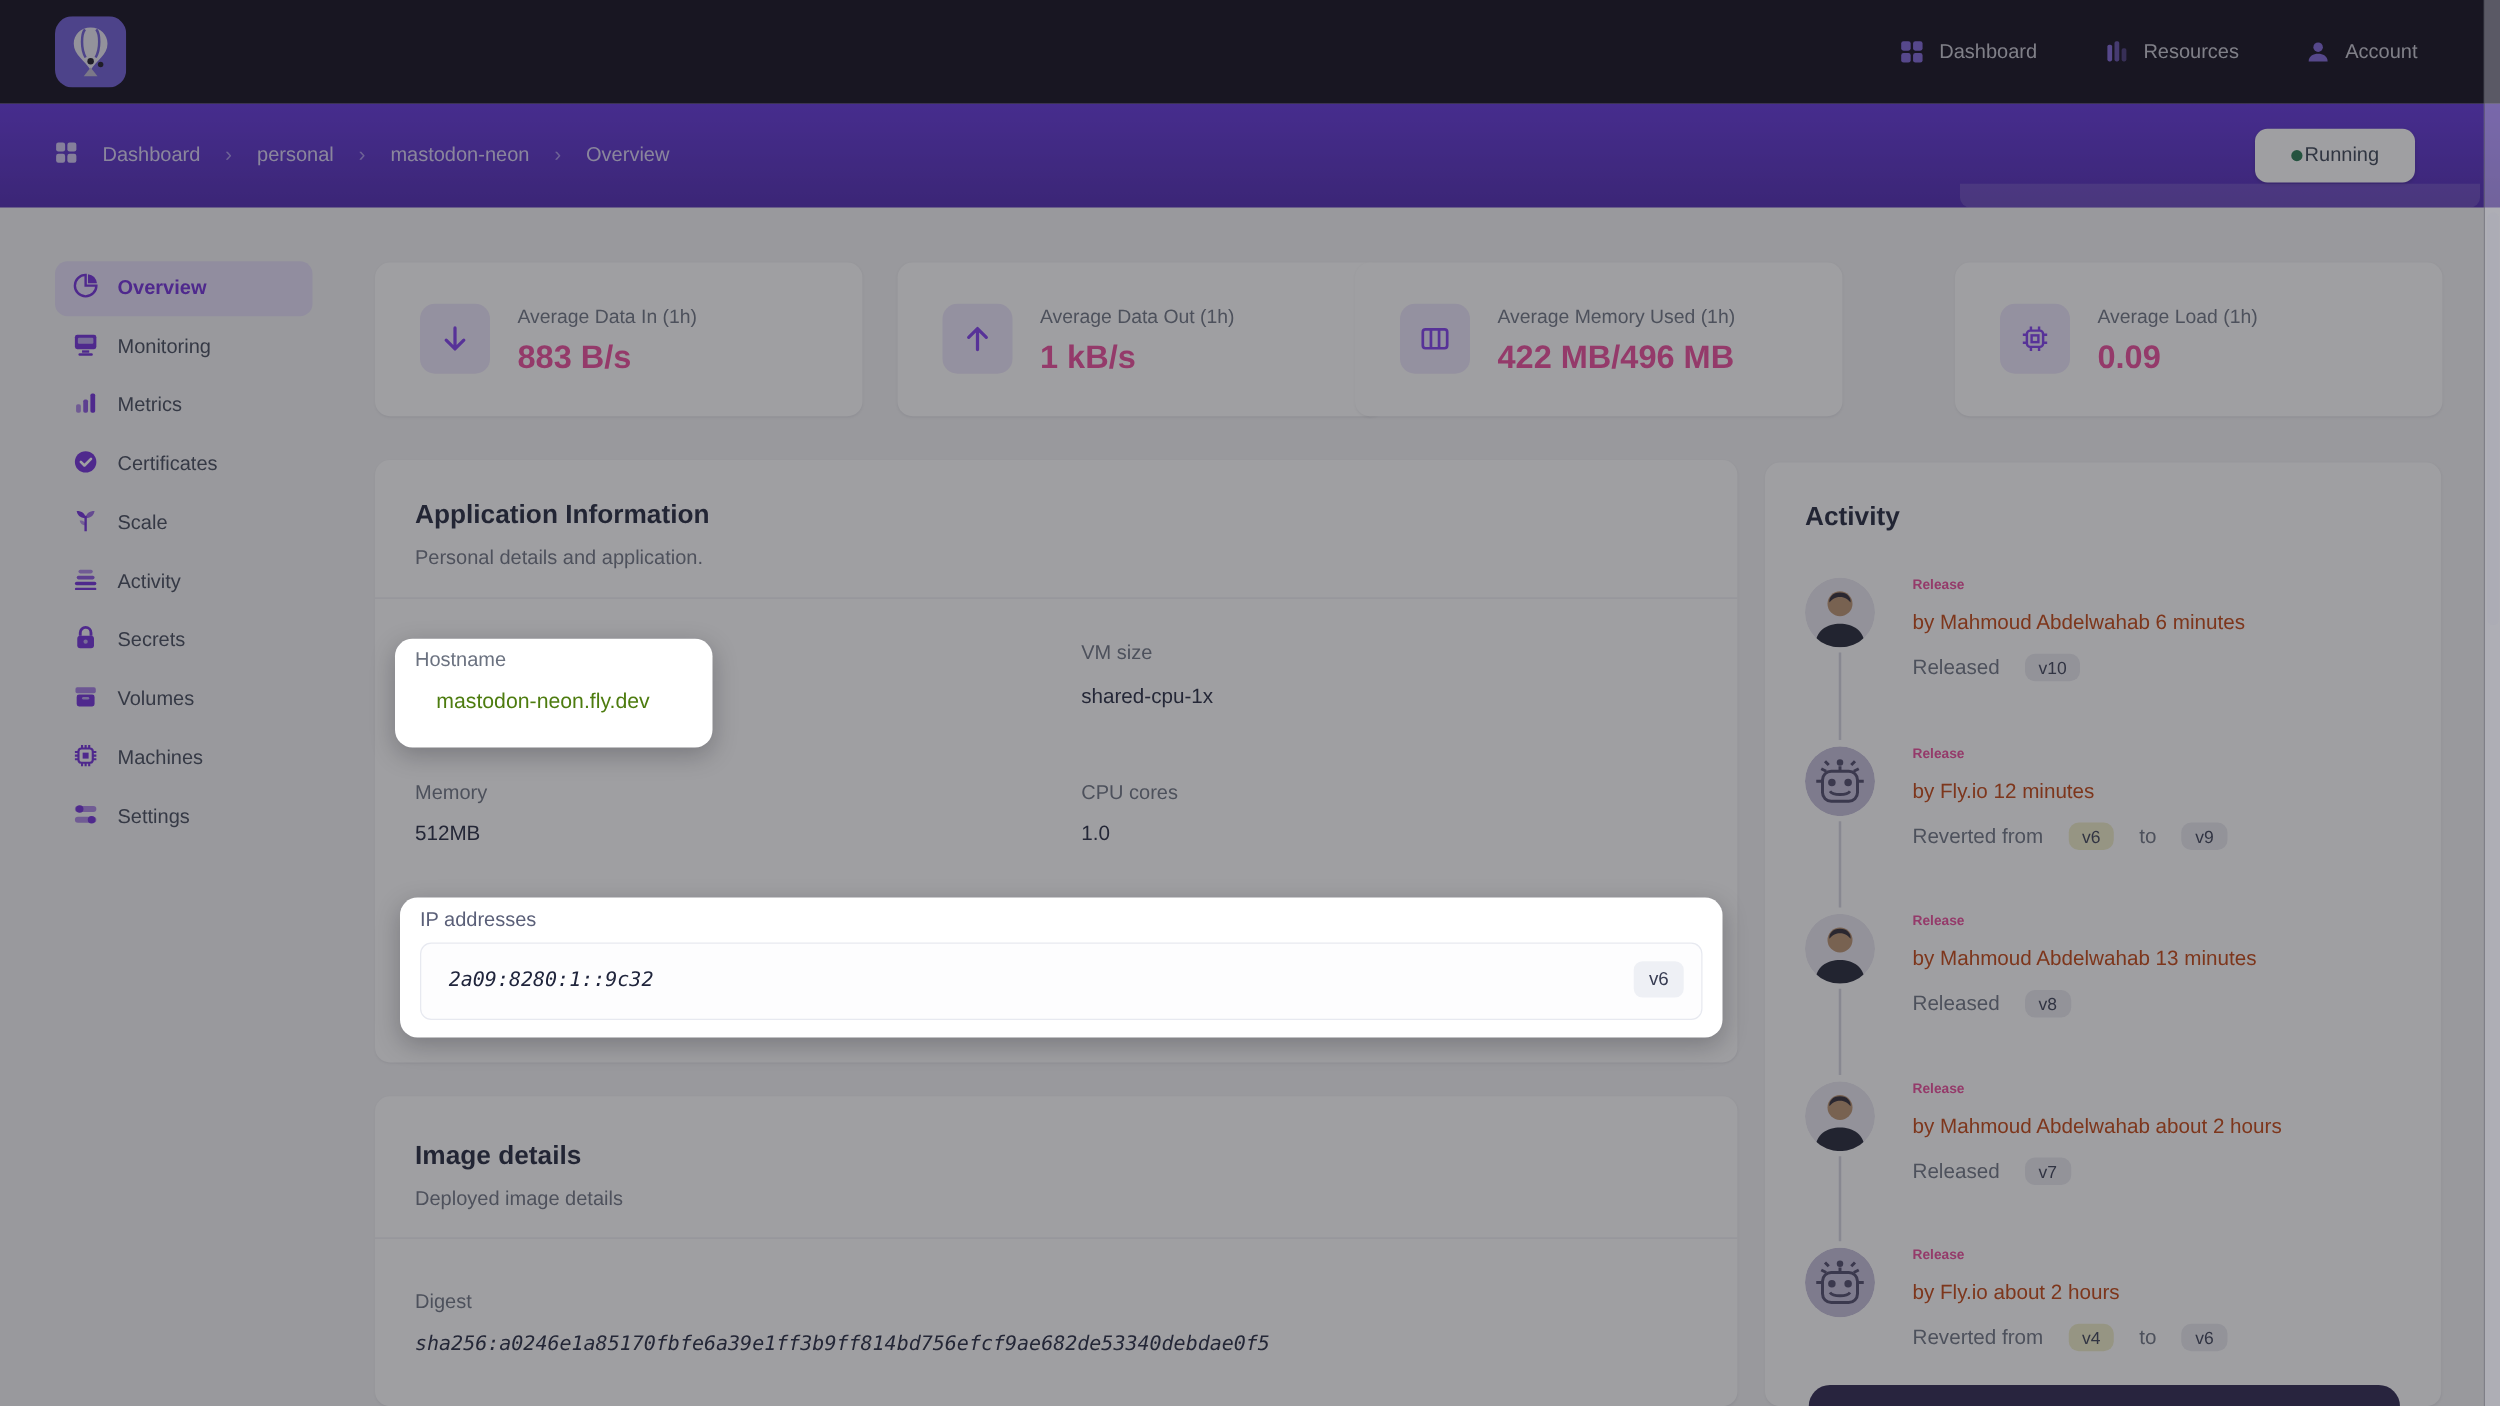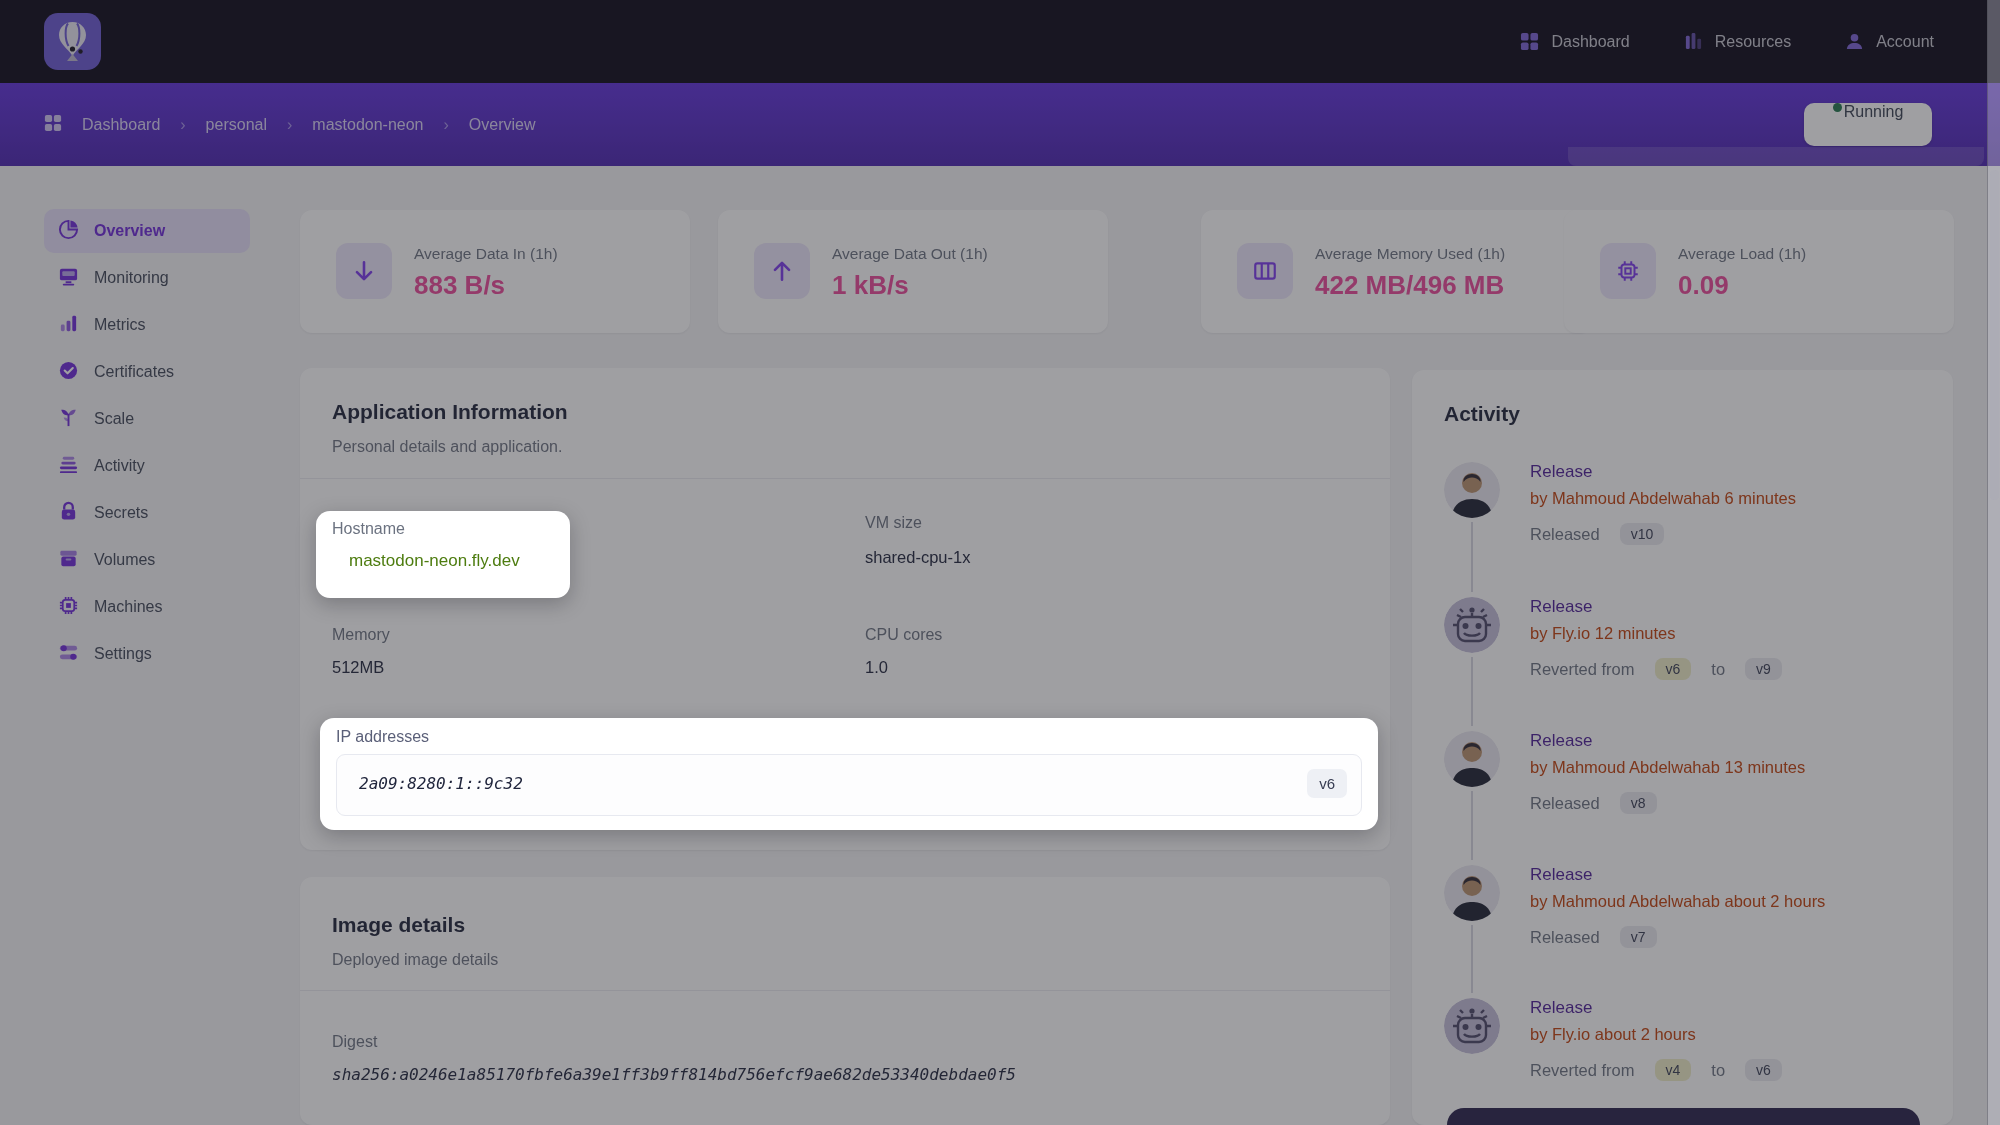--- a/index.html
+++ b/index.html
@@ -15,21 +15,21 @@
 
   
   .crumbbar { position:absolute; left:0; top:83px; width:2000px; height:83px;
               background:linear-gradient(180deg,#5e30da,#4a23b0); z-index:10; }
   .crumb-peek { position:absolute; left:1568px; top:64px; width:416px; height:19px;
                 background:rgba(255,255,255,0.14); border-radius:0 0 8px 8px; }
   .crumbs { position:absolute; left:44px; top:0; height:83px; display:flex; align-items:center; gap:20px; }
   .crumb { color:#d9d2f4; font-size:16px; }
   .crumb-sep { color:#a692e8; font-size:16px; }
   .running-pill { position:absolute; right:68px; top:20px; height:43px; min-width:128px;
-                  background:#ffffff; border-radius:10px; display:flex; align-items:flex-start; justify-content:center;
+                  background:#ffffff; border-radius:10px; display:flex; align-items:center; justify-content:center;
                   gap:2px; font-size:16px; color:#374151; box-shadow:0 1px 3px rgba(0,0,0,.2); }
   .running-dot { width:9px; height:9px; border-radius:50%; background:#20754b; }
 
   
   .sidebar { position:absolute; left:44px; top:209px; width:206px; }
   .side-item { height:44px; margin-bottom:3px; display:flex; align-items:center; gap:15px;
                padding-left:14px; border-radius:10px; font-size:16px; color:#3f4657; cursor:pointer; }
   .side-item.active { background:#e5def9; color:#6d28d9; font-weight:bold; }
   .side-item svg { flex:0 0 auto; }
 
@@ -61,21 +61,21 @@
               border:1.5px solid #e7e9f0; border-radius:9px; background:#fdfdfe; }
   .ip-addr { position:absolute; left:22px; top:19px; font-size:16px; color:#20253c; }
   .ip-badge { position:absolute; right:14px; top:14px; background:#eef0f5; border-radius:7px;
               padding:6px 12px; font-size:15px; color:#373c52; }
   .host-link { position:absolute; left:16px; top:40px; font-size:17px; color:#4d7c0f; cursor:pointer;margin-left:17px; }
 
   
   .activity-card { left:1412px; top:370px; width:541px; height:755px; }
   .act-entry { position:absolute; left:0; width:100%; }
   .avatar { position:absolute; left:32px; top:0; width:56px; height:56px; border-radius:50%; overflow:hidden; }
-  .act-title { position:absolute; left:118px; top:0; font-size:17px; font-weight:normal; color:#4c1d95; }
+  .act-title { position:absolute; left:118px; top:0; font-size:11px; font-weight:bold; color:#ec4899; }
   .act-by { position:absolute; left:118px; top:27px; font-size:16.5px; color:#c2410c; white-space:nowrap; }
   .act-action { position:absolute; left:118px; top:61px; display:flex; align-items:center; gap:20px;
                 font-size:16.5px; color:#6b7280; }
   .pill { background:#e9e9ef; border-radius:8px; padding:3px 11px; font-size:14px; color:#373c52; font-weight:500; }
   .pill.yellow { background:#efedc6; }
   .connector { position:absolute; left:59px; width:2px; background:#d6d6e0; }
   .act-footer-btn { position:absolute; left:1447px; top:1108px; width:473px; height:17px;
                     background:#27204a; border-radius:18px 18px 0 0; z-index:20; }
 
   
@@ -276,21 +276,21 @@
 </div>
 <div class="card stat-card" style="left:718px">
   <div class="stat-icon">
     <svg width="26" height="26" viewBox="0 0 24 24">
         <path d="M12 20 V5 M5.5 11 L12 4.5 L18.5 11" stroke="#7c3aed" stroke-width="2.4" fill="none" stroke-linecap="round" stroke-linejoin="round"></path>
       </svg>
   </div>
   <div class="stat-label">Average Data Out (1h)</div>
   <div class="stat-value">1 kB/s</div>
 </div>
-<div class="card stat-card" style="left:1201px">
+<div class="card stat-card" style="left:1084px">
   <div class="stat-icon">
     <svg width="26" height="26" viewBox="0 0 24 24">
         <g stroke="#7c3aed" stroke-width="2" fill="none">
           <rect x="3" y="5" width="18" height="14" rx="2"></rect>
           <path d="M9 5 V19 M15 5 V19"></path>
         </g>
       </svg>
   </div>
   <div class="stat-label">Average Memory Used (1h)</div>
   <div class="stat-value">422 MB/496 MB</div>

